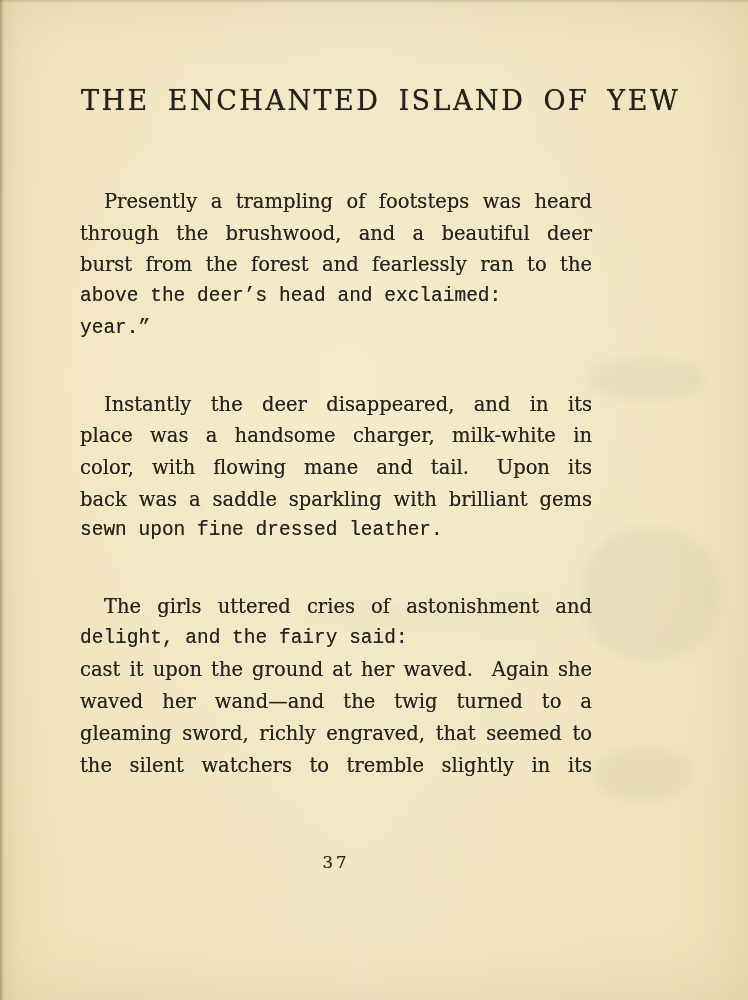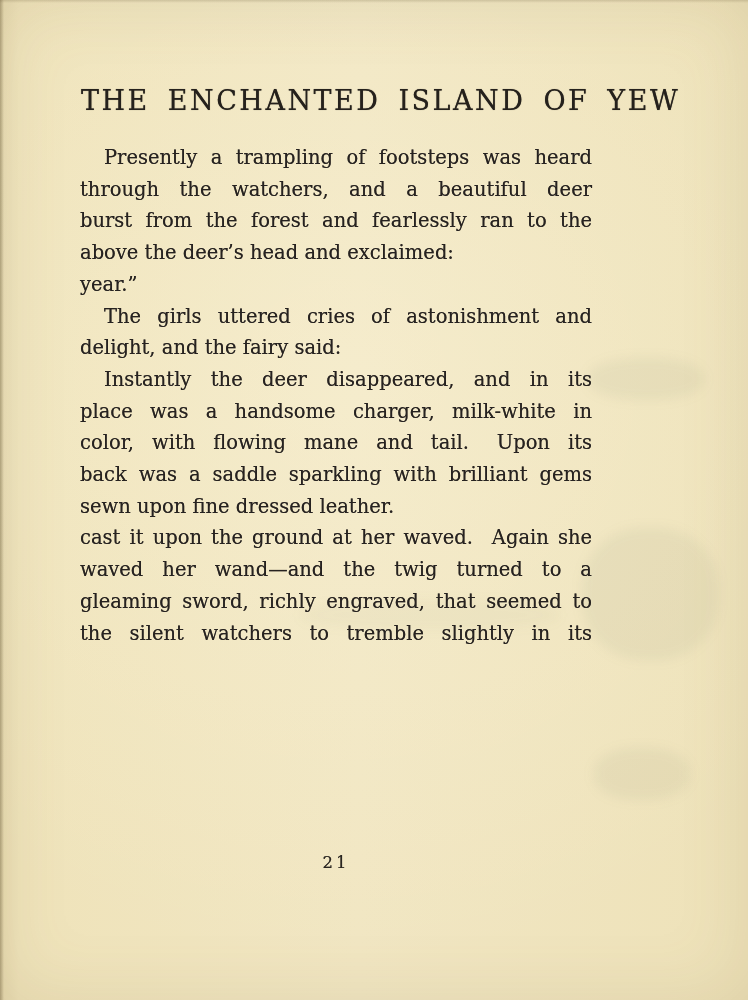--- a/index.html
+++ b/index.html
@@ -35,22 +35,22 @@
   }
   .text-block{
     position:absolute;left:80px;top:142px;width:512px;
     font-size:19.5px;line-height:31.7px;
     text-shadow:0 0 .6px rgba(38,34,30,.65);
   }
   .line{
     text-align:justify;
     text-align-last:justify;
   }
-  .line.last{text-align-last:left;}
-  .line.indent{text-indent:24px;}
+  .line.last{text-align-last:left;font-family:Liberation Mono, monospace;}
+  .line.indent{text-indent:24px;margin-top:44px;}
   .line.indent-q{text-indent:13px;}
   .folio{
     position:absolute;left:80px;top:853px;width:512px;
     text-align:center;
     font-size:16.5px;letter-spacing:3px;
     color:#2a2621;
     text-shadow:0 0 .6px rgba(38,34,30,.6);
   }
   
   .ghost{
@@ -73,40 +73,40 @@
   <div class="ghost g1"></div>
   <div class="ghost g2"></div>
   <div class="ghost g3"></div>
   <div class="ghost g4"></div>
 
   <div class="running-head">THE ENCHANTED ISLAND OF YEW</div>
 
   <div class="text-block">
       <div>
         <div class="line indent">Presently a trampling of footsteps was heard</div>
-        <div class="line">through the watchers, and a beautiful deer</div>
+        <div class="line">through the brushwood, and a beautiful deer</div>
         <div class="line">burst from the forest and fearlessly ran to the</div>
         <div class="line last">above the deer’s head and exclaimed:</div>
       </div>
       <div>
         <div class="line last">year.”</div>
-      </div>
-      <div>
-        <div class="line indent">The girls uttered cries of astonishment and</div>
-        <div class="line last">delight, and the fairy said:</div>
       </div>
       <div>
         <div class="line indent">Instantly the deer disappeared, and in its</div>
         <div class="line">place was a handsome charger, milk-white in</div>
         <div class="line">color, with flowing mane and tail.  Upon its</div>
         <div class="line">back was a saddle sparkling with brilliant gems</div>
         <div class="line last">sewn upon fine dressed leather.</div>
       </div>
       <div>
+        <div class="line indent">The girls uttered cries of astonishment and</div>
+        <div class="line last">delight, and the fairy said:</div>
+      </div>
+      <div>
         <div class="line">cast it upon the ground at her waved.  Again she</div>
         <div class="line">waved her wand—and the twig turned to a</div>
         <div class="line">gleaming sword, richly engraved, that seemed to</div>
         <div class="line">the silent watchers to tremble slightly in its</div>
       </div>
     </div>
 
-  <div class="folio">21</div>
+  <div class="folio">37</div>
 </div>
 
 </body></html>

